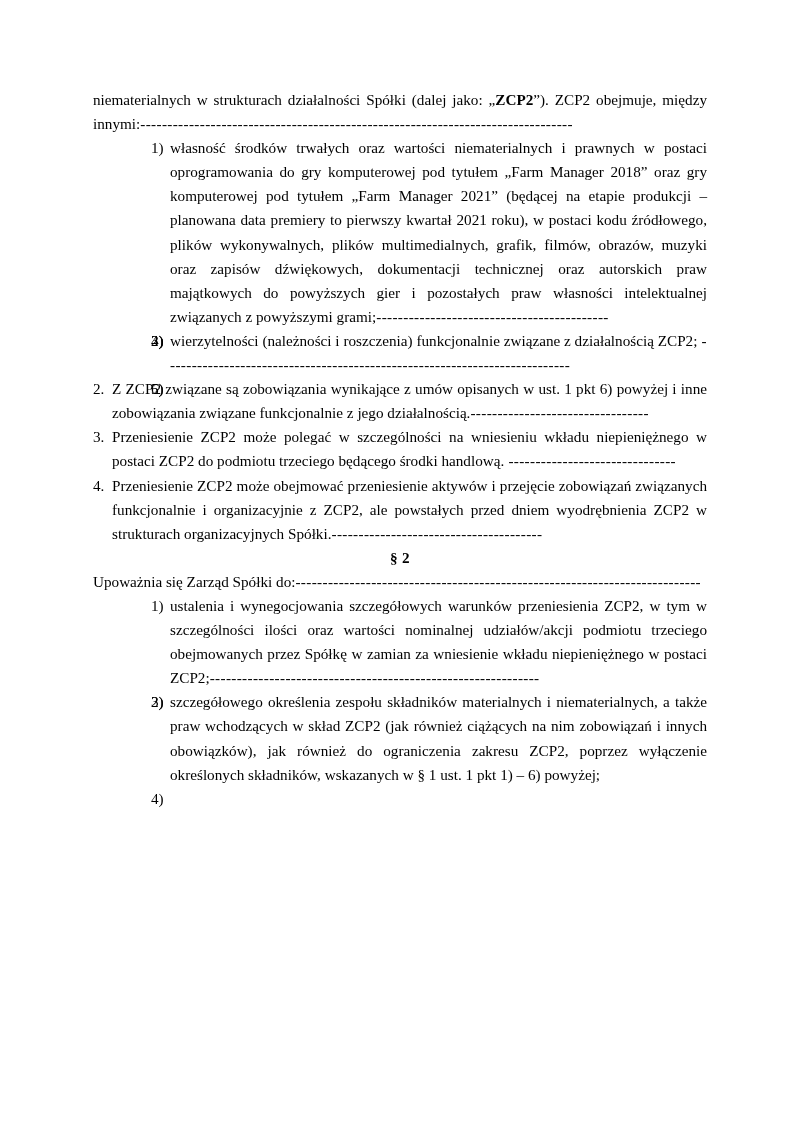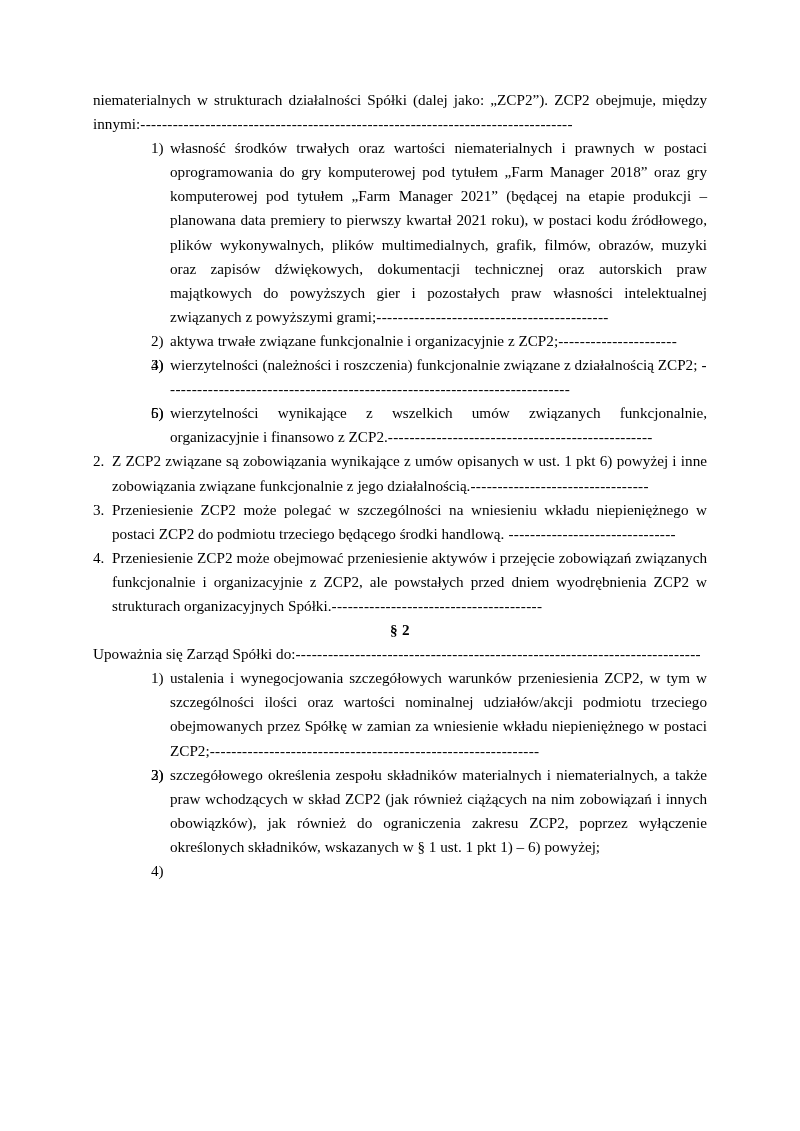--- a/index.html
+++ b/index.html
@@ -82,21 +82,21 @@
   
   .section-heading {
     text-align: center;
     font-weight: bold;
     margin: 0;
     line-height: 24.1px;
     letter-spacing: 0.3px;
   }
 
   b, .bold {
-    font-weight: normal;
+    font-weight: bold;
     margin-top: 12px;
   }
 
   
   .filler {
     font-weight: normal;
     letter-spacing: 0.35px;
     word-spacing: 0;
   }
 </style>
@@ -110,39 +110,37 @@
       <span>niematerialnych w strukturach działalności Spółki (dalej jako: „</span><b>ZCP2</b><span>”). ZCP2 obejmuje, między innymi:</span><span class="filler">--------------------------------------------------------------------------------</span>
     </p>
 
     <p class="para lvl2">
       <span class="marker">1)</span>
         <span class="body-text"><span>własność środków trwałych oraz wartości niematerialnych i prawnych w postaci oprogramowania do gry komputerowej pod tytułem „Farm Manager 2018” oraz gry komputerowej pod tytułem „Farm Manager 2021” (będącej na etapie produkcji – planowana data premiery to pierwszy kwartał 2021 roku), w postaci kodu źródłowego, plików wykonywalnych, plików multimedialnych, grafik, filmów, obrazów, muzyki oraz zapisów dźwiękowych, dokumentacji technicznej oraz autorskich praw majątkowych do powyższych gier i pozostałych praw własności intelektualnej związanych z powyższymi grami;</span><span class="filler">-------------------------------------------</span></span>
     </p>
 
     <p class="para lvl2">
       <span class="marker">2)</span>
-        <span class="body-text"><span>aktywa trwałe związane funkcjonalnie i organizacyjnie z ZCP2;</span><span class="filler">----------------------</span></span>
     </p>
 
     <p class="para lvl2">
       <span class="marker">3)</span>
     </p>
 
     <p class="para lvl2">
       <span class="marker">4)</span>
         <span class="body-text"><span>wierzytelności (należności i roszczenia) funkcjonalnie związane z działalnością ZCP2;</span><span class="filler"> ---------------------------------------------------------------------------</span></span>
     </p>
 
     <p class="para lvl2">
       <span class="marker">5)</span>
     </p>
 
     <p class="para lvl2">
       <span class="marker">6)</span>
-        <span class="body-text"><span>wierzytelności wynikające z wszelkich umów związanych funkcjonalnie, organizacyjnie i finansowo z ZCP2.</span><span class="filler">-------------------------------------------------</span></span>
     </p>
 
     <p class="para lvl1">
       <span class="marker">2.</span>
         <span class="body-text"><span>Z ZCP2 związane są zobowiązania wynikające z umów opisanych w ust. 1 pkt 6) powyżej i inne zobowiązania związane funkcjonalnie z jego działalnością.</span><span class="filler">---------------------------------</span></span>
     </p>
 
     <p class="para lvl1">
       <span class="marker">3.</span>
         <span class="body-text"><span>Przeniesienie ZCP2 może polegać w szczególności na wniesieniu wkładu niepieniężnego w postaci ZCP2 do podmiotu trzeciego będącego środki handlową.</span><span class="filler"> -------------------------------</span></span>

